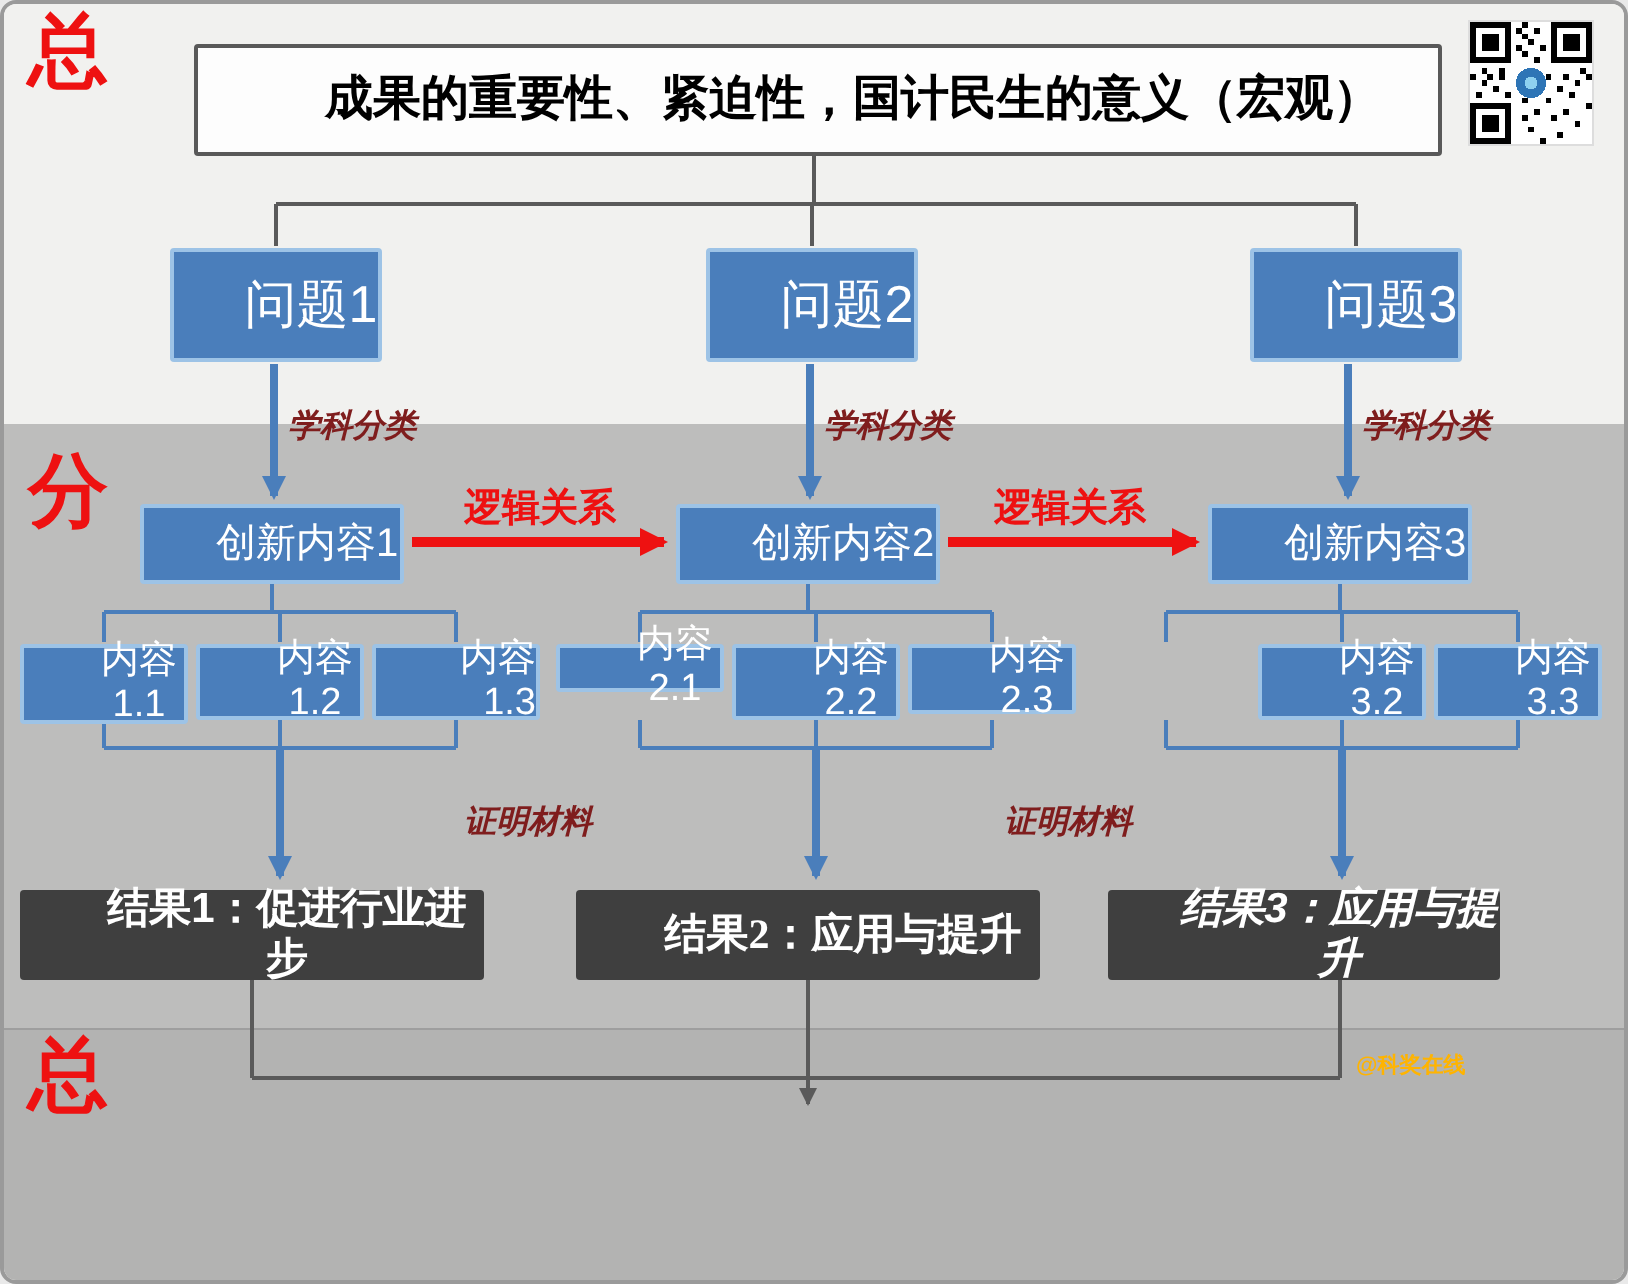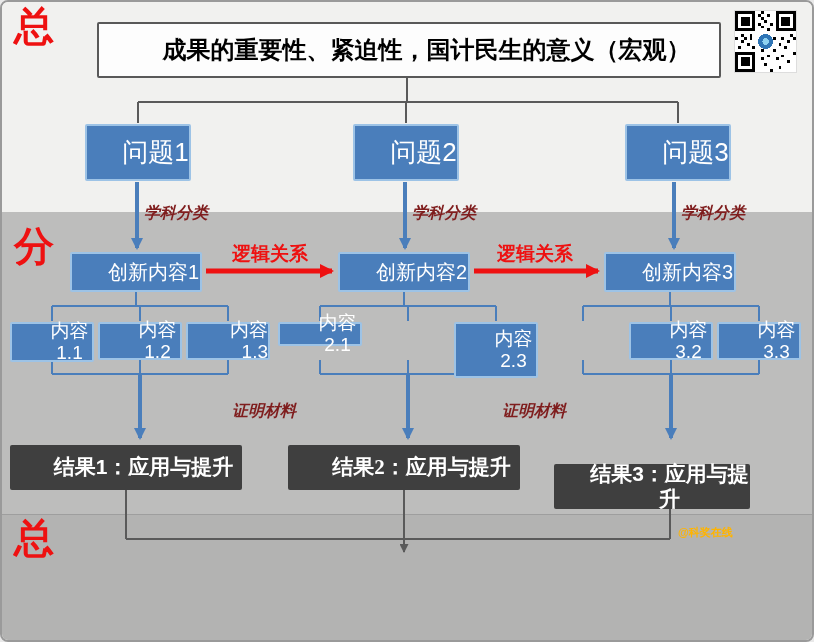--- a/index.html
+++ b/index.html
@@ -151,28 +151,29 @@
 
   <div class="box box-blue box-innov" style="left:68px;top:250px;width:132px;height:40px;">创新内容1</div>
   <div class="box box-blue box-innov" style="left:336px;top:250px;width:132px;height:40px;">创新内容2</div>
   <div class="box box-blue box-innov" style="left:602px;top:250px;width:132px;height:40px;">创新内容3</div>
 
   <div class="box box-blue box-content" style="left:8px;top:320px;width:84px;height:40px;">内容1.1</div>
   <div class="box box-blue box-content" style="left:96px;top:320px;width:84px;height:38px;">内容1.2</div>
   <div class="box box-blue box-content" style="left:184px;top:320px;width:84px;height:38px;text-align:right;">内容1.3</div>
 
   <div class="box box-blue box-content" style="left:276px;top:320px;width:84px;height:24px;">内容2.1</div>
-  <div class="box box-blue box-content" style="left:452px;top:320px;width:84px;height:56px;">内容2.3</div>
+  <div class="box box-blue box-content" style="left:364px;top:320px;width:84px;height:38px;">内容2.2</div>
+  <div class="box box-blue box-content" style="left:452px;top:320px;width:84px;height:35px;">内容2.3</div>
 
   <div class="box box-blue box-content" style="left:627px;top:320px;width:84px;height:38px;">内容3.2</div>
   <div class="box box-blue box-content" style="left:715px;top:320px;width:84px;height:38px;">内容3.3</div>
 
   <div class="flowlabel" style="left:230px;top:399px;">证明材料</div>
   <div class="flowlabel" style="left:500px;top:399px;">证明材料</div>
 
-  <div class="box box-dark" style="left:8px;top:443px;width:232px;height:45px;">结果1：应用与提升</div>
+  <div class="box box-dark" style="left:8px;top:443px;width:232px;height:45px;">结果1：促进行业进步</div>
   <div class="box box-dark" style="left:286px;top:443px;width:232px;height:45px;font-family:Liberation Serif, serif;">结果2：应用与提升</div>
-  <div class="box box-dark" style="left:552px;top:462px;width:196px;height:45px;">结果3：应用与提升</div>
+  <div class="box box-dark" style="left:552px;top:443px;width:196px;height:45px;font-style:italic;">结果3：应用与提升</div>
 
   <div class="watermark" style="left:676px;top:523px;">@科奖在线</div>
 
 
 </div>
 
 </body></html>

